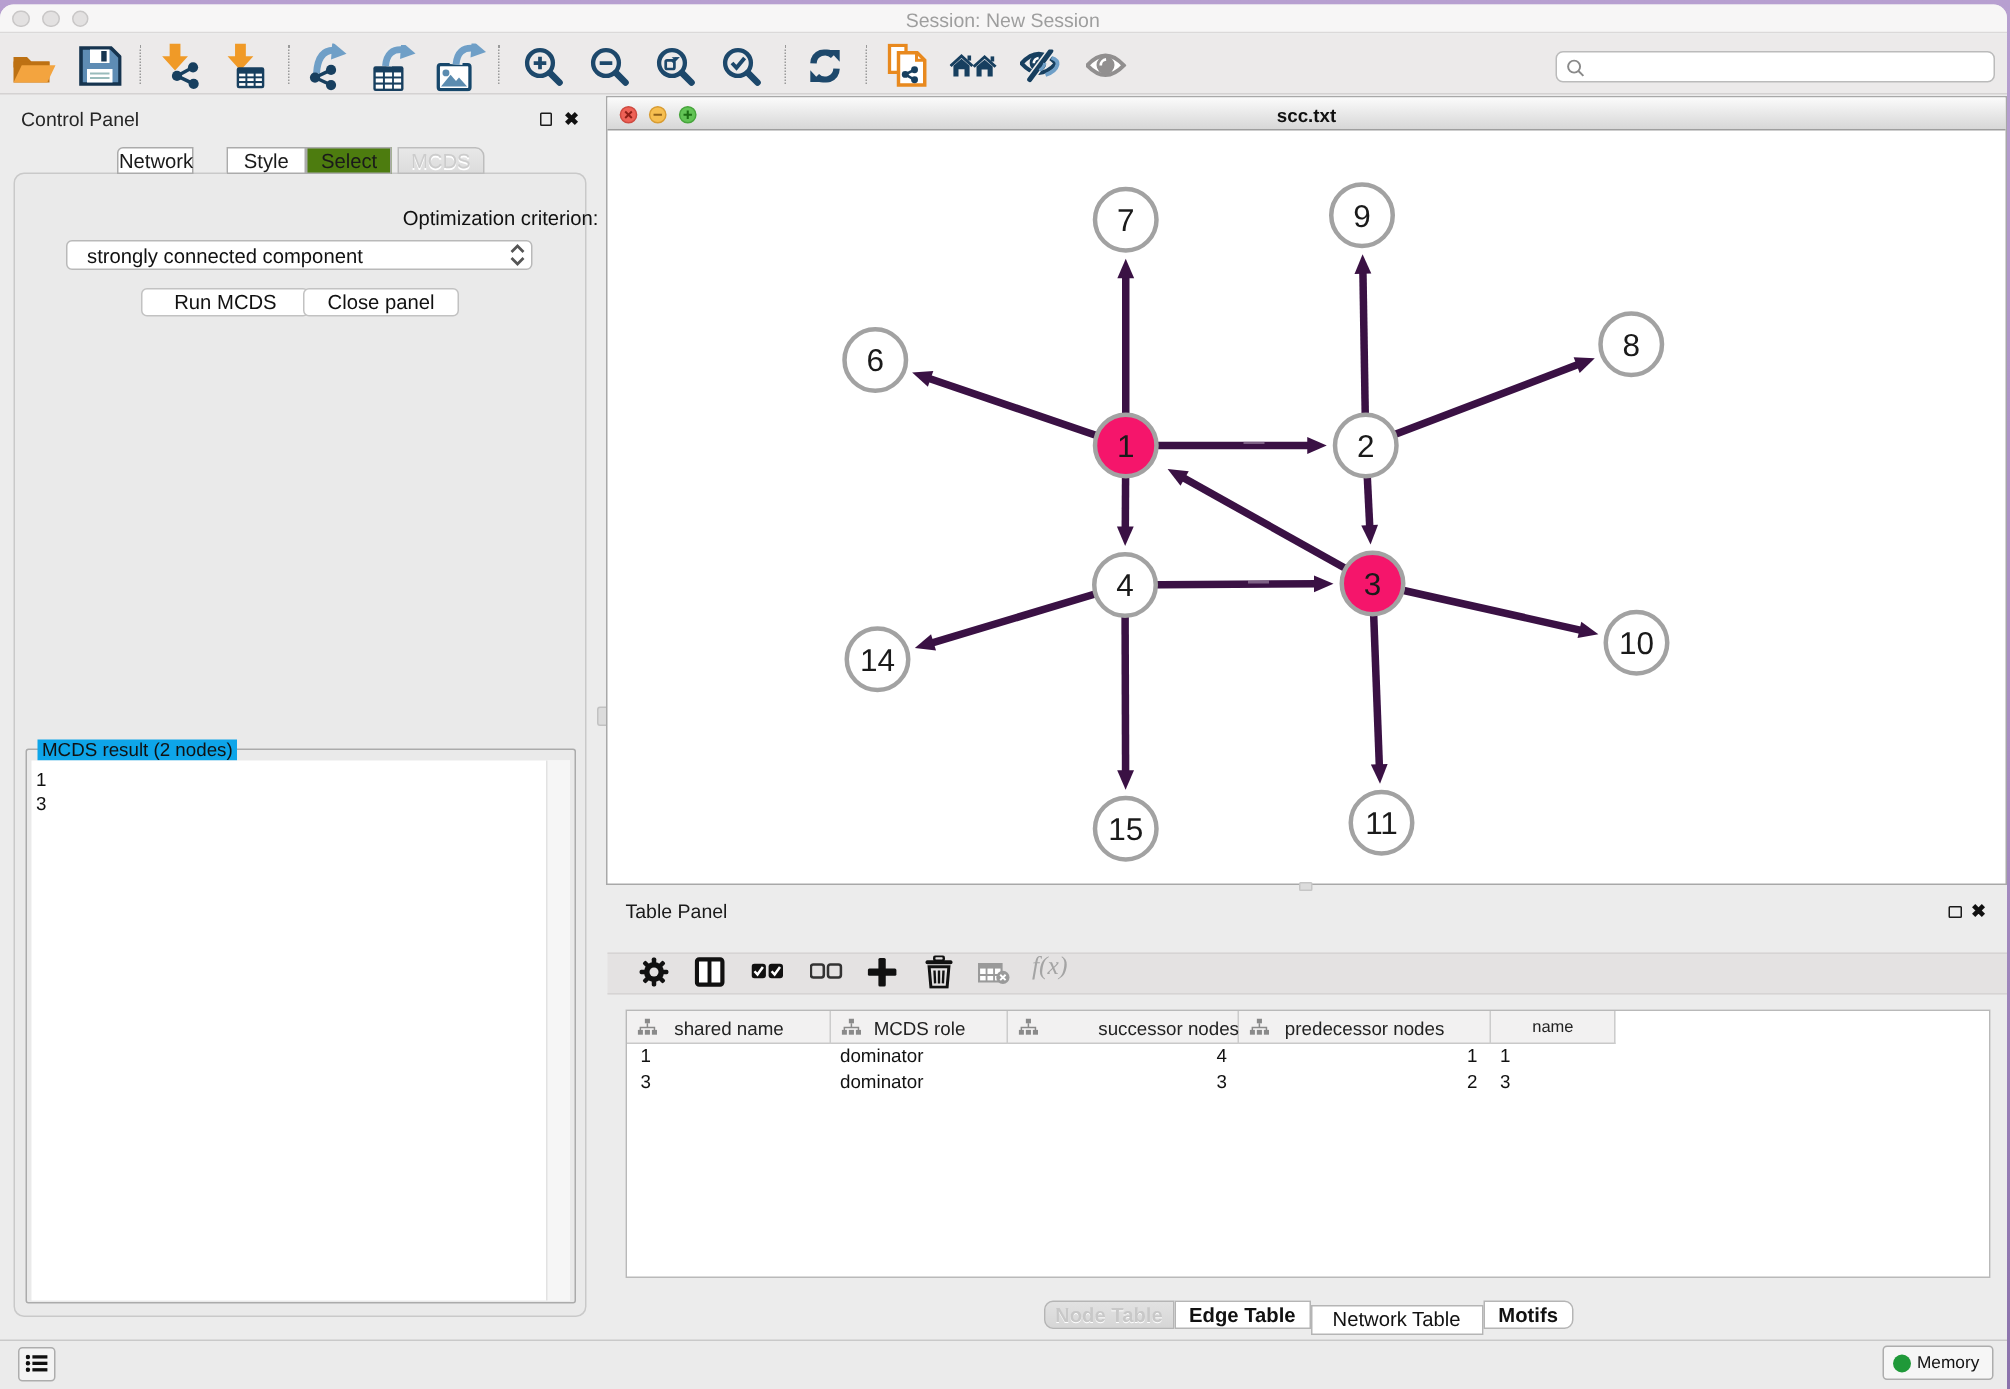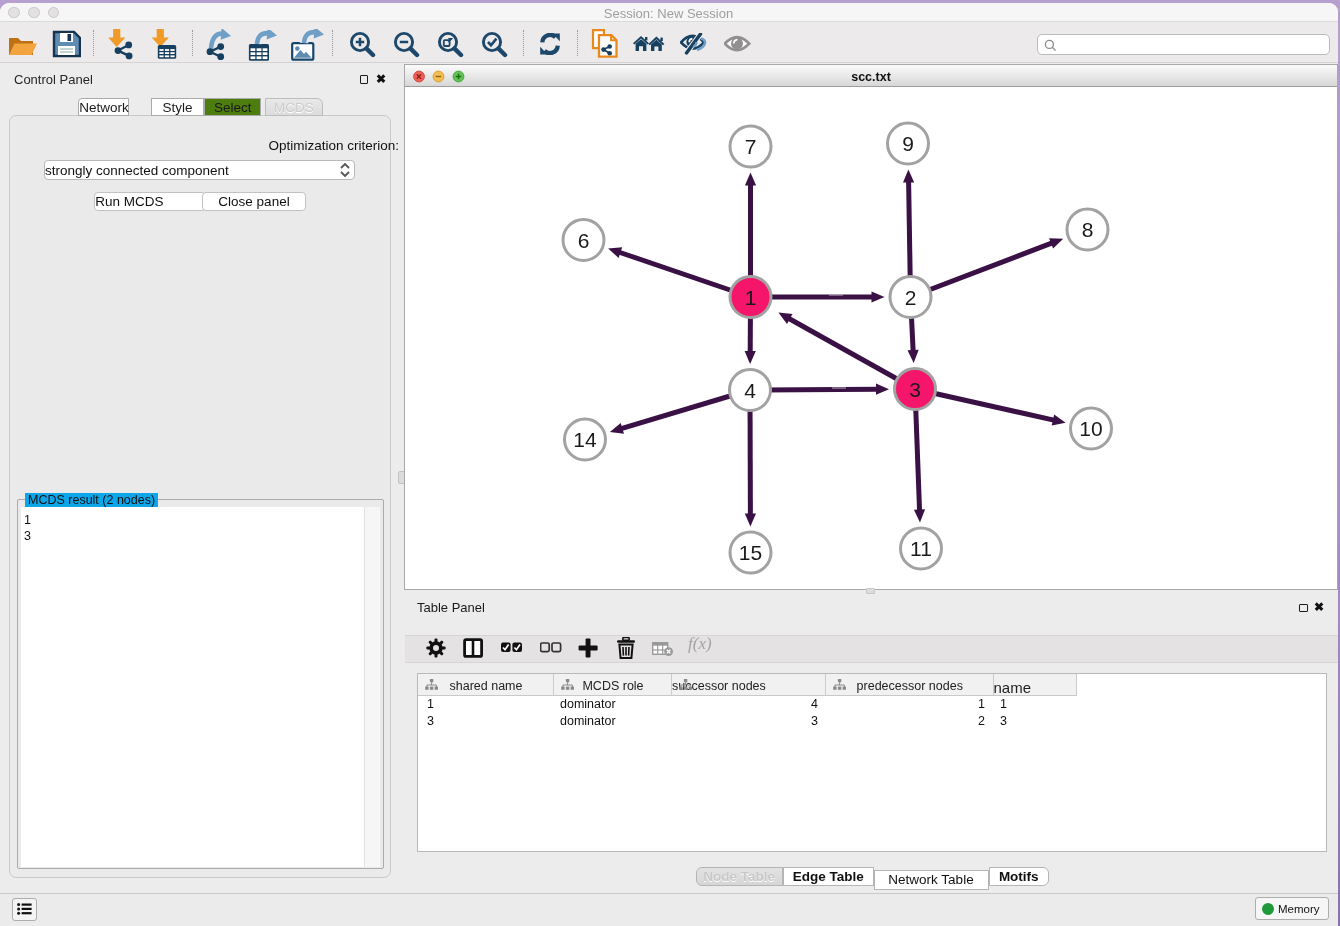--- a/index.html
+++ b/index.html
@@ -148,26 +148,26 @@
   </svg>
 <div class="abs" style="left:14px;top:72px;font-size:13px;color:#262626">Control Panel</div>
 <div class="abs" style="left:359.5px;top:75px;width:8.5px;height:8.5px;border:1.6px solid #1a1a1a;border-radius:1px"></div>
 <div class="abs" style="left:376px;top:71.5px;font-size:12px;font-weight:bold;color:#111">✖</div>
 <div class="abs" style="left:8.5px;top:115px;width:382px;height:763px;background:#eaeaea;border:1px solid #c9c9c9;border-radius:7px"></div>
 <div class="abs" style="left:78.3px;top:98px;width:51px;height:17.5px;background:#fff;border:1px solid #ababab;border-radius:4px 0 0 0;text-align:center;font-size:13.5px;line-height:17px;color:#1a1a1a">Network</div>
 <div class="abs" style="left:151.0px;top:98px;width:53.19999999999999px;height:17.5px;background:#fff;border:1px solid #ababab;border-radius:0;text-align:center;font-size:13.5px;line-height:17px;color:#1a1a1a">Style</div>
 <div class="abs" style="left:204.2px;top:98px;width:57px;height:17.5px;background:#4d7c0f;border:1px solid #ababab;border-radius:0;text-align:center;font-size:13.5px;line-height:17px;color:#1a1a1a">Select</div>
 <div class="abs" style="left:265.0px;top:98px;width:57.69999999999999px;height:17.5px;background:linear-gradient(#e8e8e8,#dcdcdc);border:1px solid #bdbdbd;border-radius:0 6px 0 0;text-align:center;font-size:13.5px;line-height:17px;color:#ccc;text-shadow:0 1px 0 #fff">MCDS</div>
 <div class="abs" style="left:0;top:138px;width:399px;text-align:right;font-size:13.5px;color:#111">Optimization criterion:</div>
-<div class="abs" style="left:44px;top:159.5px;width:311px;height:20.5px;background:#fff;border:1px solid #b9b9b9;border-radius:4px;font-size:13.5px;line-height:19px;color:#111;">strongly connected component</div>
+<div class="abs" style="left:44px;top:159.5px;width:311px;height:20.5px;background:#fff;border:1px solid #b9b9b9;border-radius:4px;font-size:13.5px;line-height:19px;color:#111;padding-left:13px">strongly connected component</div>
 <svg style="position:absolute;left:338px;top:162px;" width="14" height="16" viewBox="0 0 14 16">
     <polyline points="3,6 7,2 11,6" fill="none" stroke="#555" stroke-width="1.8"></polyline>
     <polyline points="3,10 7,14 11,10" fill="none" stroke="#555" stroke-width="1.8"></polyline>
   </svg>
-<div class="abs" style="left:94.3px;top:191.5px;width:112px;height:19.5px;background:#fff;border:1px solid #c2c2c2;border-radius:4px;text-align:left;font-size:13.5px;line-height:18px;color:#111">Run MCDS</div>
+<div class="abs" style="left:94.3px;top:191.5px;width:112px;height:19.5px;background:#fff;border:1px solid #c2c2c2;border-radius:4px;text-align:center;font-size:13.5px;line-height:18px;color:#111">Run MCDS</div>
 <div class="abs" style="left:202px;top:191.5px;width:104px;height:19.5px;background:#fff;border:1px solid #c2c2c2;border-radius:4px;text-align:center;font-size:13.5px;line-height:18px;color:#111">Close panel</div>
 <div class="abs" style="left:17px;top:499px;width:366.5px;height:370px;border:1px solid #ababab;border-radius:2px"></div>
 <div class="abs" style="left:25px;top:493px;background:#0ea5e9;padding:0 3px;font-size:12.5px;color:#111">MCDS result (2 nodes)</div>
 <div class="abs" style="left:20.5px;top:507px;width:359px;height:360px;background:#fff"></div>
 <div class="abs" style="left:363.5px;top:507px;width:16px;height:360px;background:#f6f6f6;border-left:1px solid #e2e2e2"></div>
 <div class="abs" style="left:24px;top:513px;font-size:12.5px;line-height:15.8px;color:#111">1<br>3</div>
 <div class="abs" style="left:397.5px;top:470.5px;width:8px;height:13px;background:#dcdcdc;border:1px solid #c2c2c2;border-radius:2px"></div>
 <div class="abs" style="left:404px;top:64px;width:933.5px;height:526px;background:#fff;border:1px solid #a8a8a8"></div>
 <div class="abs" style="left:404.5px;top:64.5px;width:932.5px;height:22.5px;background:linear-gradient(#fbfbfb,#d7d7d7);border-bottom:1px solid #9e9e9e"></div>
 <svg style="position:absolute;left:412px;top:69px;" width="55" height="15" viewBox="0 0 55 15">
@@ -286,25 +286,25 @@
     <path d="M14.8,8.8 l3.6,3.6 M18.4,8.8 l-3.6,3.6" stroke="#fff" stroke-width="1.3"></path>
   </svg>
 <div class="abs" style="left:688px;top:634px;font:italic 17px 'Liberation Serif',serif;color:#a4a4a4">f(x)</div>
 <div class="abs" style="left:417px;top:672.8px;width:910.3px;height:179.5px;background:#fff;border:1px solid #b9b9b9"></div>
 <div class="abs" style="left:418px;top:673.8px;width:659px;height:22.5px;background:#f2f1f1;border-bottom:1px solid #c9c9c9"></div>
 <div class="abs" style="left:418px;top:673.8px;width:136px;height:22.5px;border-right:1px solid #cccccc"></div>
 <div class="abs" style="left:418px;top:679px;width:136px;text-align:center;font-size:12.5px;color:#222">shared name</div>
 <div class="abs" style="left:554px;top:673.8px;width:118px;height:22.5px;border-right:1px solid #cccccc"></div>
 <div class="abs" style="left:554px;top:679px;width:118px;text-align:center;font-size:12.5px;color:#222">MCDS role</div>
 <div class="abs" style="left:672px;top:673.8px;width:154px;height:22.5px;border-right:1px solid #cccccc"></div>
-<div class="abs" style="left:672px;top:679px;width:154px;text-align:left;font-size:12.5px;color:#222">successor nodes</div>
+<div class="abs" style="left:672px;top:679px;width:154px;text-align:right;font-size:12.5px;color:#222">successor nodes</div>
 <div class="abs" style="left:826px;top:673.8px;width:167.5px;height:22.5px;border-right:1px solid #cccccc"></div>
 <div class="abs" style="left:826px;top:679px;width:167.5px;text-align:center;font-size:12.5px;color:#222">predecessor nodes</div>
 <div class="abs" style="left:993.5px;top:673.8px;width:83.5px;height:22.5px;border-right:1px solid #cccccc"></div>
-<div class="abs" style="left:993.5px;top:679px;width:83.5px;font-size:15px;color:#222">name</div>
+<div class="abs" style="left:993.5px;top:679px;width:83.5px;text-align:center;font-size:11px;color:#222">name</div>
 <svg style="position:absolute;left:425px;top:679px;" width="14" height="11" viewBox="0 0 14 11">
     <rect x="4.9" y="0" width="3.4" height="3.2" fill="#8a8a8a"></rect>
     <line x1="6.6" y1="3.2" x2="6.6" y2="6" stroke="#8a8a8a" stroke-width="1"></line>
     <path d="M1.9,8 V6 H11.3 V8" fill="none" stroke="#8a8a8a" stroke-width="1"></path>
     <rect x="0.2" y="7.6" width="3.4" height="3.2" fill="#8a8a8a"></rect>
     <rect x="4.9" y="7.6" width="3.4" height="3.2" fill="#8a8a8a"></rect>
     <rect x="9.6" y="7.6" width="3.4" height="3.2" fill="#8a8a8a"></rect>
   </svg>
 <svg style="position:absolute;left:561px;top:679px;" width="14" height="11" viewBox="0 0 14 11">
     <rect x="4.9" y="0" width="3.4" height="3.2" fill="#8a8a8a"></rect>

